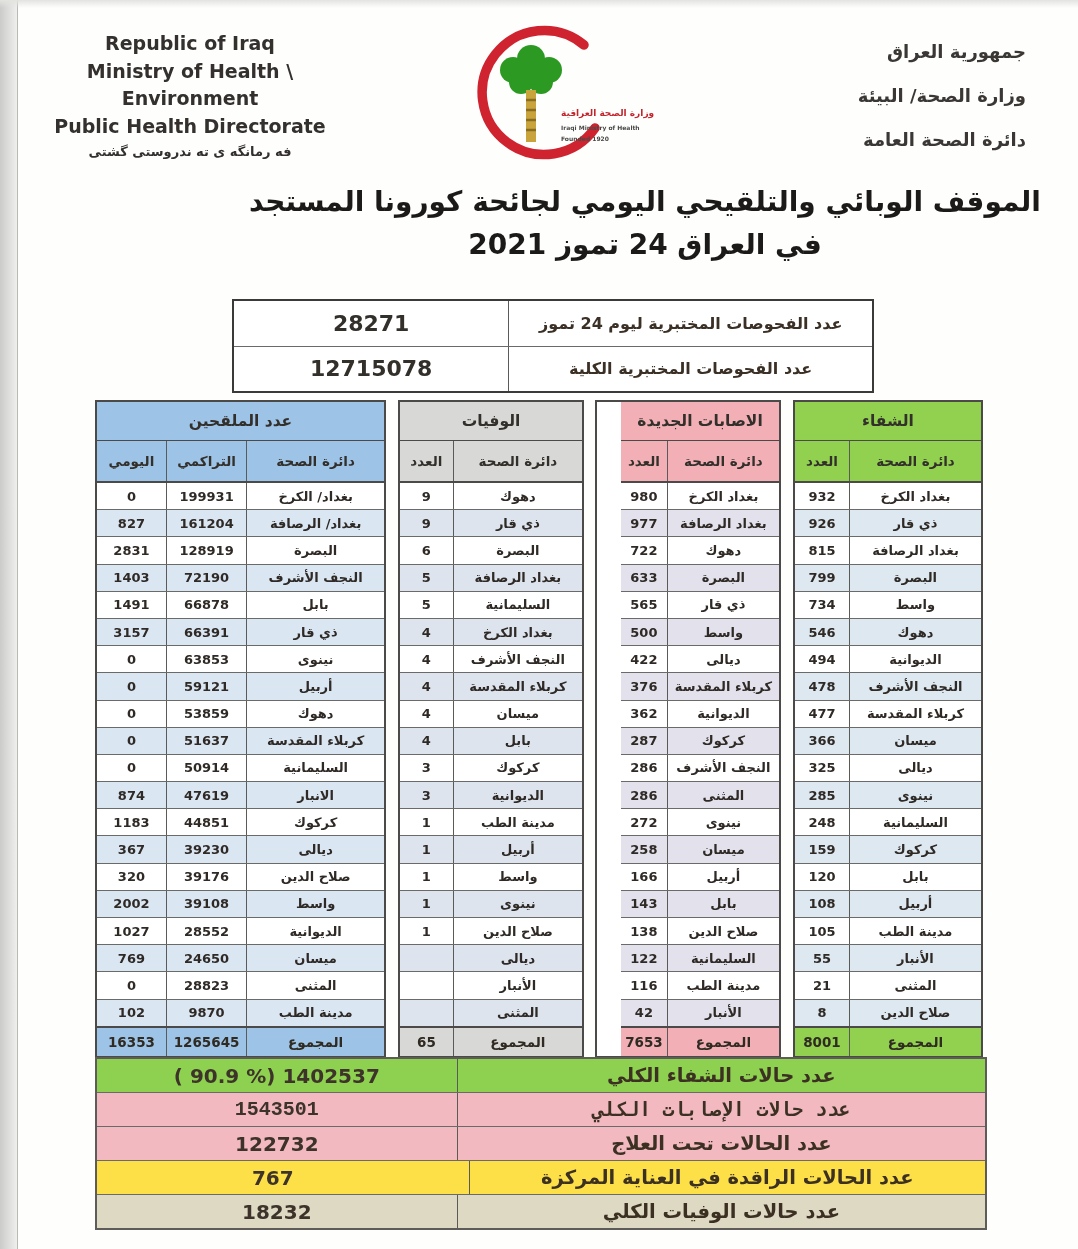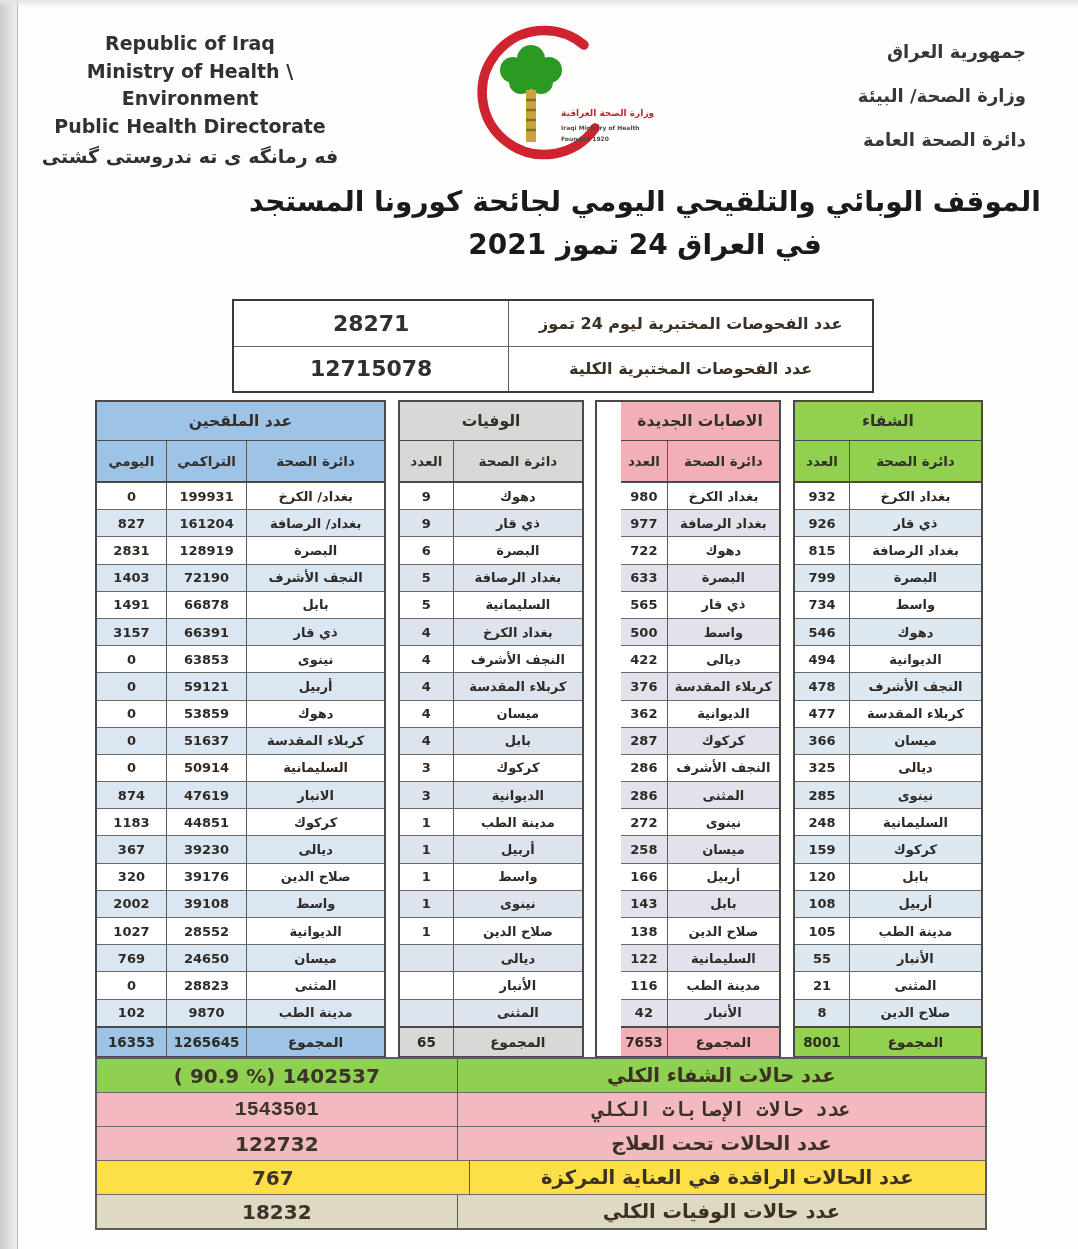--- a/index.html
+++ b/index.html
@@ -10,21 +10,21 @@
     color:#2e2a28;
   }
   .scan-edge{position:absolute;left:0;top:0;width:17px;height:100%;
     background:linear-gradient(to right,#cbcbc9,#efefed);border-right:1px solid #b9b9b6;}
   .scan-top{position:absolute;left:0;top:0;width:100%;height:8px;
     background:linear-gradient(to bottom,#e3e3e0,rgba(255,255,255,0));}
 
   
   .eng-block{position:absolute;left:25px;top:30px;width:330px;text-align:center;
     font-weight:bold;font-size:19px;line-height:1.45;color:#33302e;}
-  .kurdish{font-size:19px;direction:rtl;margin-top:3px;}
+  .kurdish{font-size:13px;direction:rtl;margin-top:3px;}
   .ar-block{position:absolute;right:52px;top:30px;width:260px;text-align:right;
     font-weight:bold;font-size:18px;line-height:2.45;direction:rtl;color:#3a3735;}
   .logo{position:absolute;left:443px;top:14px;width:215px;height:165px;}
 
   
   .title{position:absolute;left:150px;top:180px;width:990px;text-align:center;
     direction:rtl;font-weight:bold;font-size:28px;line-height:1.55;color:#1c1a18;}
 
   
   .trow{display:flex;align-items:stretch;}

